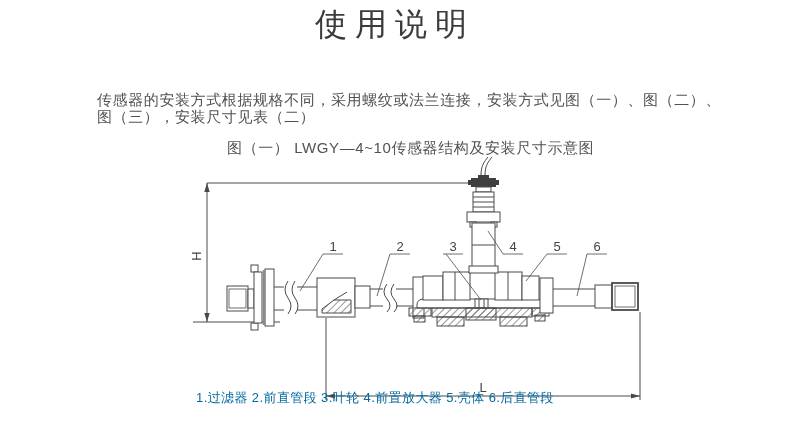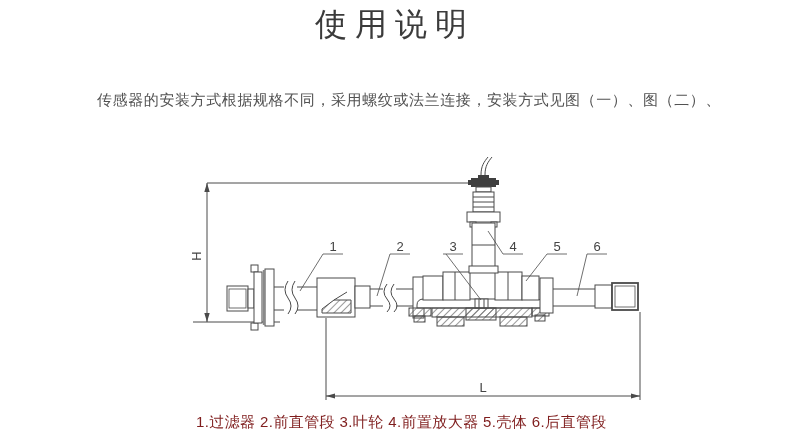--- a/index.html
+++ b/index.html
@@ -16,42 +16,44 @@
   }
   .body-line {
     position:absolute; left:97px; font-size:15px; letter-spacing:0.6px;
     color:#525252; white-space:nowrap;
   }
   .heading-line { top:55px; }
   .para-line1 { top:83px;margin-top:8px; }
   .para-line2 { top:108px; }
   .figure-caption { position:absolute; left:227px; top:139px; font-size:15px;
     letter-spacing:0.6px; color:#525252; white-space:nowrap; }
-  .parts-legend { position:absolute; left:196px; top:413px; font-size:15px;
-    letter-spacing:0.4px; color:#7f1d1d; white-space:nowrap; }
+  .parts-legend { position:absolute; left:196px; top:389px; font-size:13px;
+    letter-spacing:0.4px; color:#0369a1; white-space:nowrap; }
   svg.diagram { position:absolute; left:185px; top:150px; }
   svg .ln { stroke:#4a4a4a; stroke-width:1; fill:none; }
   svg .lnw { stroke:#4a4a4a; stroke-width:1.8; fill:#ffffff; }
   svg .box { stroke:#4a4a4a; stroke-width:1; fill:#ffffff; }
   svg .hatched { stroke:#4a4a4a; stroke-width:1; fill:url(#hatch); }
   svg .thin { stroke:#4a4a4a; stroke-width:0.8; fill:none; }
   svg .dark { fill:#3f3f3f; stroke:none; }
   svg .arrow { fill:#4a4a4a; stroke:none; }
   svg text { font-family:"Liberation Sans","DejaVu Sans",sans-serif;
     font-size:13px; fill:#444444; }
 </style>
 </head>
 <body>
 
 <div class="page">
 
   <div class="doc-title">使用说明</div>
 
   <div class="body-line para-line1">传感器的安装方式根据规格不同，采用螺纹或法兰连接，安装方式见图（一）、图（二）、</div>
-
+  <div class="body-line para-line2">图（三），安装尺寸见表（二）</div>
+
+  <div class="figure-caption">图（一）  LWGY—4~10传感器结构及安装尺寸示意图</div>
 
   <svg class="diagram" width="480" height="260" viewBox="0 0 480 260">
     <defs>
       <pattern id="hatch" width="5" height="5" patternUnits="userSpaceOnUse" patternTransform="rotate(45)">
         <line x1="0" y1="0" x2="0" y2="5" stroke="#555555" stroke-width="1.2"></line>
       </pattern>
     </defs>
 
     <g>
       <line class="ln" x1="22" y1="33" x2="22" y2="172"></line>

